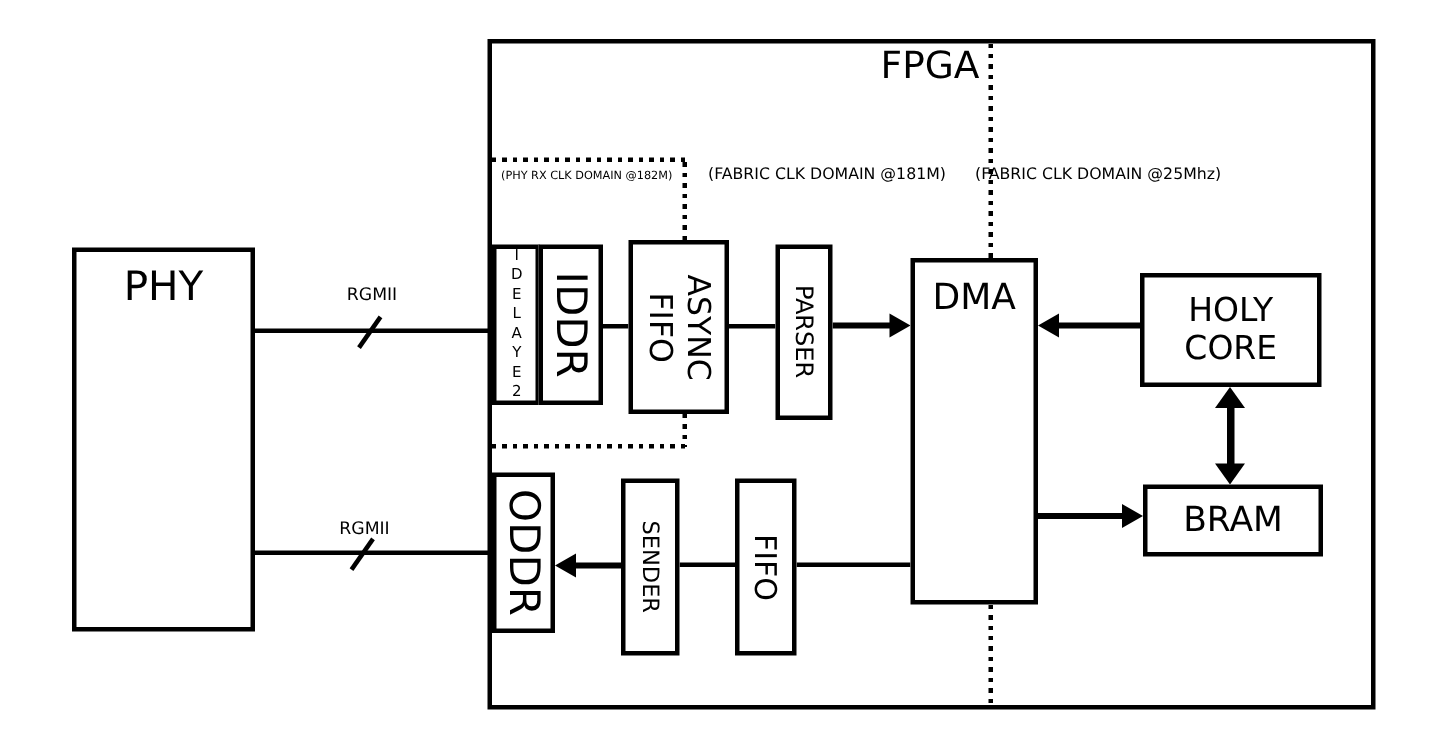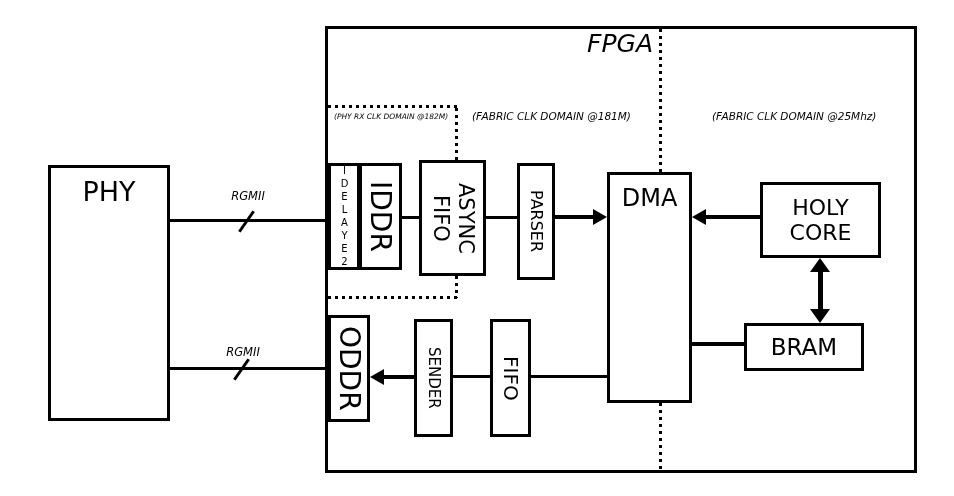--- a/index.html
+++ b/index.html
@@ -14,41 +14,41 @@
   .box.top-label{align-items:flex-start;text-align:center;}
   .vlabel{writing-mode:vertical-rl;white-space:pre-line;text-align:center;line-height:1.2;}
   .upright{writing-mode:vertical-lr;text-orientation:upright;letter-spacing:2px;line-height:1;}
   .pre{white-space:pre-line;}
   .hwire{position:absolute;background:#000;height:3px;}
   .vwire{position:absolute;background:#000;}
   .head{position:absolute;width:0;height:0;}
   .dotted-h{position:absolute;height:3px;background:repeating-linear-gradient(to right,#000 0 3px,transparent 3px 7px);}
   .dotted-v{position:absolute;width:3px;background:repeating-linear-gradient(to bottom,#000 0 3px,transparent 3px 7px);}
   .slash{position:absolute;width:3px;height:25px;background:#000;transform:rotate(35deg);}
-  .txt{position:absolute;font-style:italic;}
+  .txt{position:absolute;}
 </style>
 </head>
 <body>
 
 <div class="canvas">
 
   <div class="box" style="left:325px;top:26px;width:592px;height:447px;"></div>
   <div class="txt" style="left:553px;top:29px;width:100px;text-align:right;font-size:25px;">FPGA</div>
 
   <div class="dotted-v" style="left:659px;top:29px;height:144px;"></div>
   <div class="dotted-v" style="left:659px;top:403px;height:67px;"></div>
 
   <div class="dotted-h" style="left:328px;top:105px;width:130px;"></div>
   <div class="dotted-v" style="left:455px;top:108px;height:52px;"></div>
   <div class="dotted-v" style="left:455px;top:276px;height:22px;"></div>
   <div class="dotted-h" style="left:328px;top:296px;width:130px;"></div>
 
   <div class="txt" style="left:334px;top:112px;font-size:7.5px;">(PHY RX CLK DOMAIN @182M)</div>
   <div class="txt" style="left:472px;top:110px;font-size:10.5px;">(FABRIC CLK DOMAIN @181M)</div>
-  <div class="txt" style="left:712px;top:110px;font-size:10.5px;">(FABRIC CLK DOMAIN @25Mhz)</div>
+  <div class="txt" style="left:650px;top:110px;font-size:10.5px;">(FABRIC CLK DOMAIN @25Mhz)</div>
 
   <div class="hwire" style="left:170px;top:219px;width:158px;"></div>
   <div class="slash" style="left:245px;top:209px;"></div>
   <div class="txt" style="left:212px;top:189px;width:72px;text-align:center;font-size:11.5px;">RGMII</div>
 
   <div class="hwire" style="left:402px;top:216px;width:17px;"></div>
   <div class="hwire" style="left:486px;top:216px;width:31px;"></div>
 
   <div class="hwire" style="left:555px;top:215px;width:40px;height:4px;"></div>
   <div class="head" style="left:593px;top:209px;border-top:8px solid transparent;border-bottom:8px solid transparent;border-left:14px solid #000;"></div>
@@ -95,21 +95,21 @@
 
   <div class="box top-label" style="left:607px;top:172px;width:85px;height:231px;">
     <span style="font-size:24px;padding-top:9px;">DMA</span>
   </div>
 
   <div class="box" style="left:760px;top:182px;width:121px;height:76px;">
     <span class="pre" style="font-size:22px;line-height:1.15;">HOLY
 CORE</span>
   </div>
 
-  <div class="box" style="left:744px;top:323px;width:120px;height:48px;">
+  <div class="box" style="left:762px;top:323px;width:120px;height:48px;">
     <span style="font-size:23px;">BRAM</span>
   </div>
 
   <div class="box" style="left:328px;top:315px;width:42px;height:107px;">
     <span class="vlabel" style="font-size:28px;">ODDR</span>
   </div>
 
   <div class="box" style="left:414px;top:319px;width:39px;height:118px;">
     <span class="vlabel" style="font-size:15px;">SENDER</span>
   </div>

